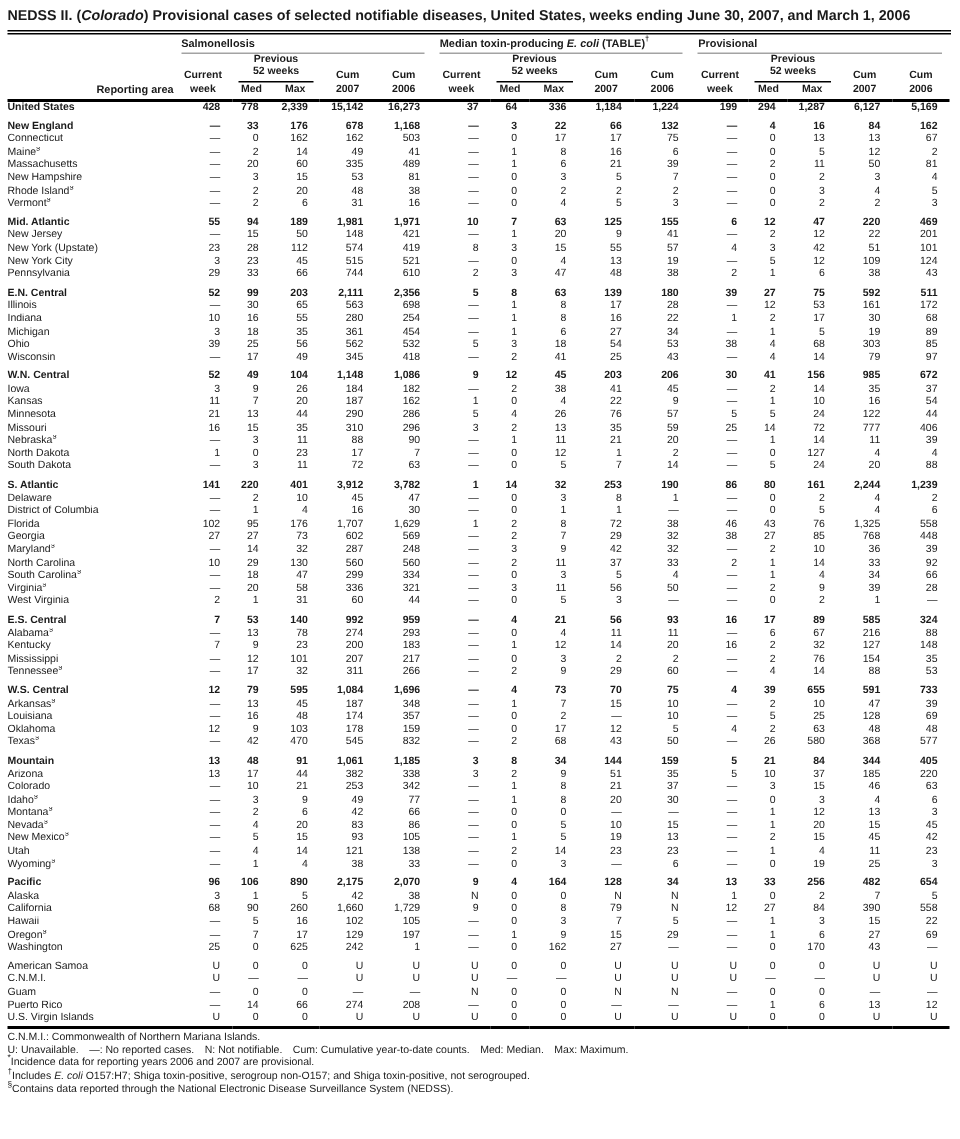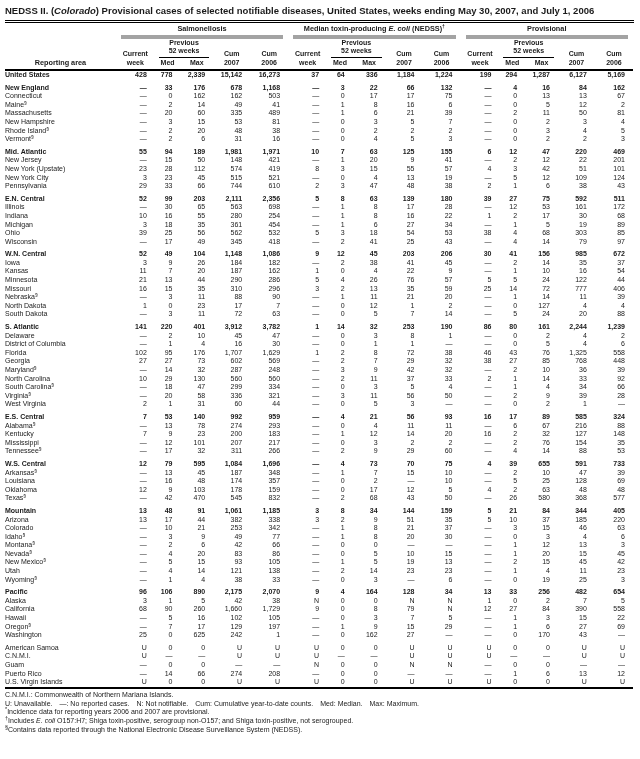--- a/index.html
+++ b/index.html
@@ -9,48 +9,48 @@
     font-family: "Liberation Sans", sans-serif; color: #1a1a1a;
   }
   .page { padding: 5px 6px 0 5px; }
   .title { font-weight: bold; font-size: 9.5px; line-height: 12px; letter-spacing: 0; }
   .title i { font-style: italic; }
   .double-rule { margin-top: 3px; height: 3px; border-top: 1px solid #000; border-bottom: 1px solid #000; }
 
   table.disease { border-collapse: collapse; table-layout: fixed; width: 628px; margin-top: 1px; }
   thead th { font-weight: bold; font-size: 7px; line-height: 8.5px; vertical-align: bottom; padding: 0; white-space: nowrap; }
   thead { border-bottom: 2px solid #000; }
-  .group-label { border-bottom: 4px solid #a3a3a3; margin: 0 5px; padding: 1px 0 1px; text-align: center; font-size: 7.3px; }
+  .group-label { border-bottom: 1px solid #a3a3a3; margin: 0 5px; padding: 1px 0 1px; text-align: left; font-size: 7.3px; }
   th.prev-th .prev-top { text-align: center; }
   th.prev-th .wk52 { border-bottom: 1px solid #000; margin: 0 4px; padding-bottom: 1px; text-align: center; }
   th.cw-th div, th.cum-th div { text-align: center; }
   th.cw-th, th.cum-th { padding-bottom: 2px; }
   th.mm-th { text-align: center; padding: 1px 0 2px; }
-  th.area-h { text-align: center; font-size: 7.3px; padding-bottom: 2px; }
+  th.area-h { text-align: right; font-size: 7.3px; padding-bottom: 2px; }
 
   tbody td { font-size: 7px; line-height: 8.6px; padding: 0; white-space: nowrap; overflow: hidden; }
   tbody { border-bottom: 2px solid #000; }
   td.area { text-align: left; }
   td.num { text-align: right; padding-right: 8px; }
   tr.bold td { font-weight: bold; }
   tr.gap td { padding-top: 4px; }
   sup { font-size: 5px; line-height: 0; vertical-align: super; }
 
   .footnotes { margin-top: 2px; font-size: 7px; line-height: 8.8px; }
   .fn { white-space: nowrap; }
   .fn sup { font-size: 5.5px; }
   .fn i { font-style: italic; }
 </style>
 </head>
 <body>
 
 <div class="page">
 
   <div class="title">
-    <span><span>NEDSS II. (</span><i>Colorado</i><span>) Provisional cases of selected notifiable diseases, United States, weeks ending May 30, 2007, and July 1, 2006</span></span>
+    <span><span>NEDSS II. (</span><i>Colorado</i><span>) Provisional cases of selected notifiable diseases, United States, weeks ending June 30, 2007, and March 1, 2006</span></span>
   </div>
 
   <div class="double-rule"></div>
 
   <table class="disease">
     <colgroup>
       <col style="width:108px">
       <col style="width:38px">
         <col style="width:25px">
         <col style="width:32px">
@@ -67,21 +67,21 @@
         <col style="width:36px">
         <col style="width:37px">
     </colgroup>
     <thead>
       <tr>
         <th class="area-h" rowspan="3"><span>Reporting area</span></th>
         <th colspan="5">
           <div class="group-label"><span>Salmonellosis</span><i></i><span></span><sup></sup></div>
         </th>
         <th colspan="5">
-          <div class="group-label"><span>Median toxin-producing </span><i>E. coli</i><span> (NEDSS)</span><sup>†</sup></div>
+          <div class="group-label"><span>Median toxin-producing </span><i>E. coli</i><span> (TABLE)</span><sup>†</sup></div>
         </th>
         <th colspan="5">
           <div class="group-label"><span>Provisional</span><i></i><span></span><sup></sup></div>
         </th>
       </tr>
       <tr>
         <th class="cw-th" rowspan="2">
             <div>Current</div>
             <div>week</div>
           </th>

